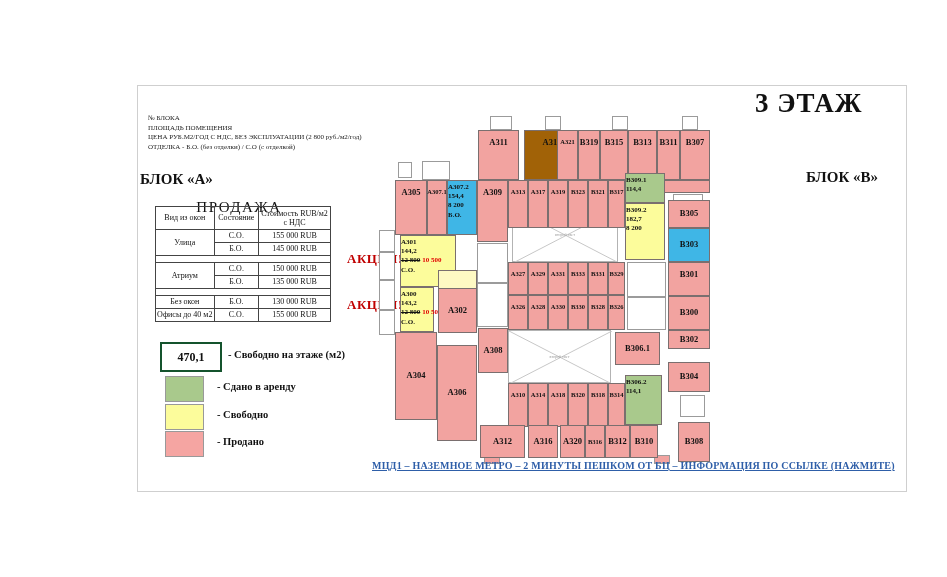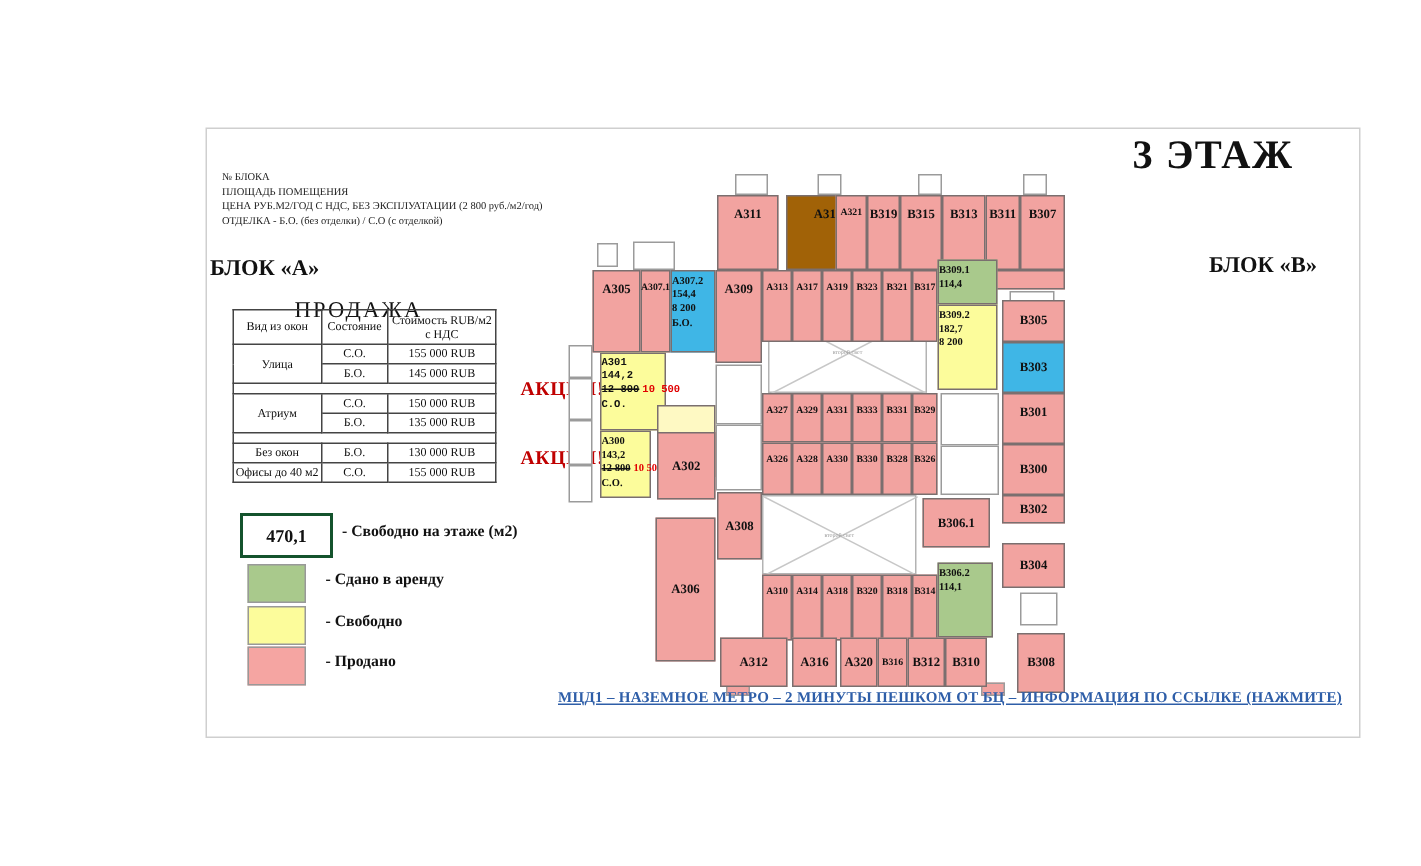--- a/index.html
+++ b/index.html
@@ -245,21 +245,21 @@
     </div>
     <div class="room" style="left: 280px; top: 205px; width: 42px; height: 19px; background: rgb(242, 163, 160);">
       <div>В302</div>
     </div>
     <div class="room" style="left: 280px; top: 237px; width: 42px; height: 30px; background: rgb(242, 163, 160);">
       <div>В304</div>
     </div>
     <div class="room" style="left: 290px; top: 297px; width: 32px; height: 40px; background: rgb(242, 163, 160);">
       <div>В308</div>
     </div>
-    <div class="room multi" style="left: 12px; top: 110px; width: 44px; height: 52px; background: rgb(252, 252, 155); font-family: Liberation Mono, monospace;">
+    <div class="room multi" style="left: 12px; top: 110px; width: 56px; height: 52px; background: rgb(252, 252, 155);">
       <div class="ln">А301</div>
       <div class="ln">144,2</div>
       <div class="ln"><s>12 800</s><span class="newp">10 500</span></div>
       <div class="ln">С.О.</div>
     </div>
     <div class="room multi" style="left: 12px; top: 162px; width: 34px; height: 45px; background: rgb(252, 252, 155);">
       <div class="ln">А300</div>
       <div class="ln">143,2</div>
       <div class="ln"><s>12 800</s><span class="newp">10 500</span></div>
       <div class="ln">С.О.</div>
@@ -302,20 +302,23 @@
     </div>
     <div class="room top-al" style="left: 200px; top: 170px; width: 20px; height: 35px; background: rgb(242, 163, 160);">
       <div style="font-size: 6.5px;">В328</div>
     </div>
     <div class="room top-al" style="left: 220px; top: 170px; width: 17px; height: 35px; background: rgb(242, 163, 160);">
       <div style="font-size: 6.5px;">В326</div>
     </div>
     <div class="room" style="left: 227px; top: 207px; width: 45px; height: 33px; background: rgb(242, 163, 160);">
       <div>В306.1</div>
     </div>
+    <div class="room" style="left: 7px; top: 207px; width: 42px; height: 88px; background: rgb(242, 163, 160);">
+      <div>А304</div>
+    </div>
     <div class="room" style="left: 49px; top: 220px; width: 40px; height: 96px; background: rgb(242, 163, 160);">
       <div>А306</div>
     </div>
     <div class="room" style="left: 90px; top: 203px; width: 30px; height: 45px; background: rgb(242, 163, 160);">
       <div>А308</div>
     </div>
     <div class="room top-al" style="left: 120px; top: 258px; width: 20px; height: 44px; background: rgb(242, 163, 160);">
       <div style="font-size: 6.5px;">А310</div>
     </div>
     <div class="room top-al" style="left: 140px; top: 258px; width: 20px; height: 44px; background: rgb(242, 163, 160);">

